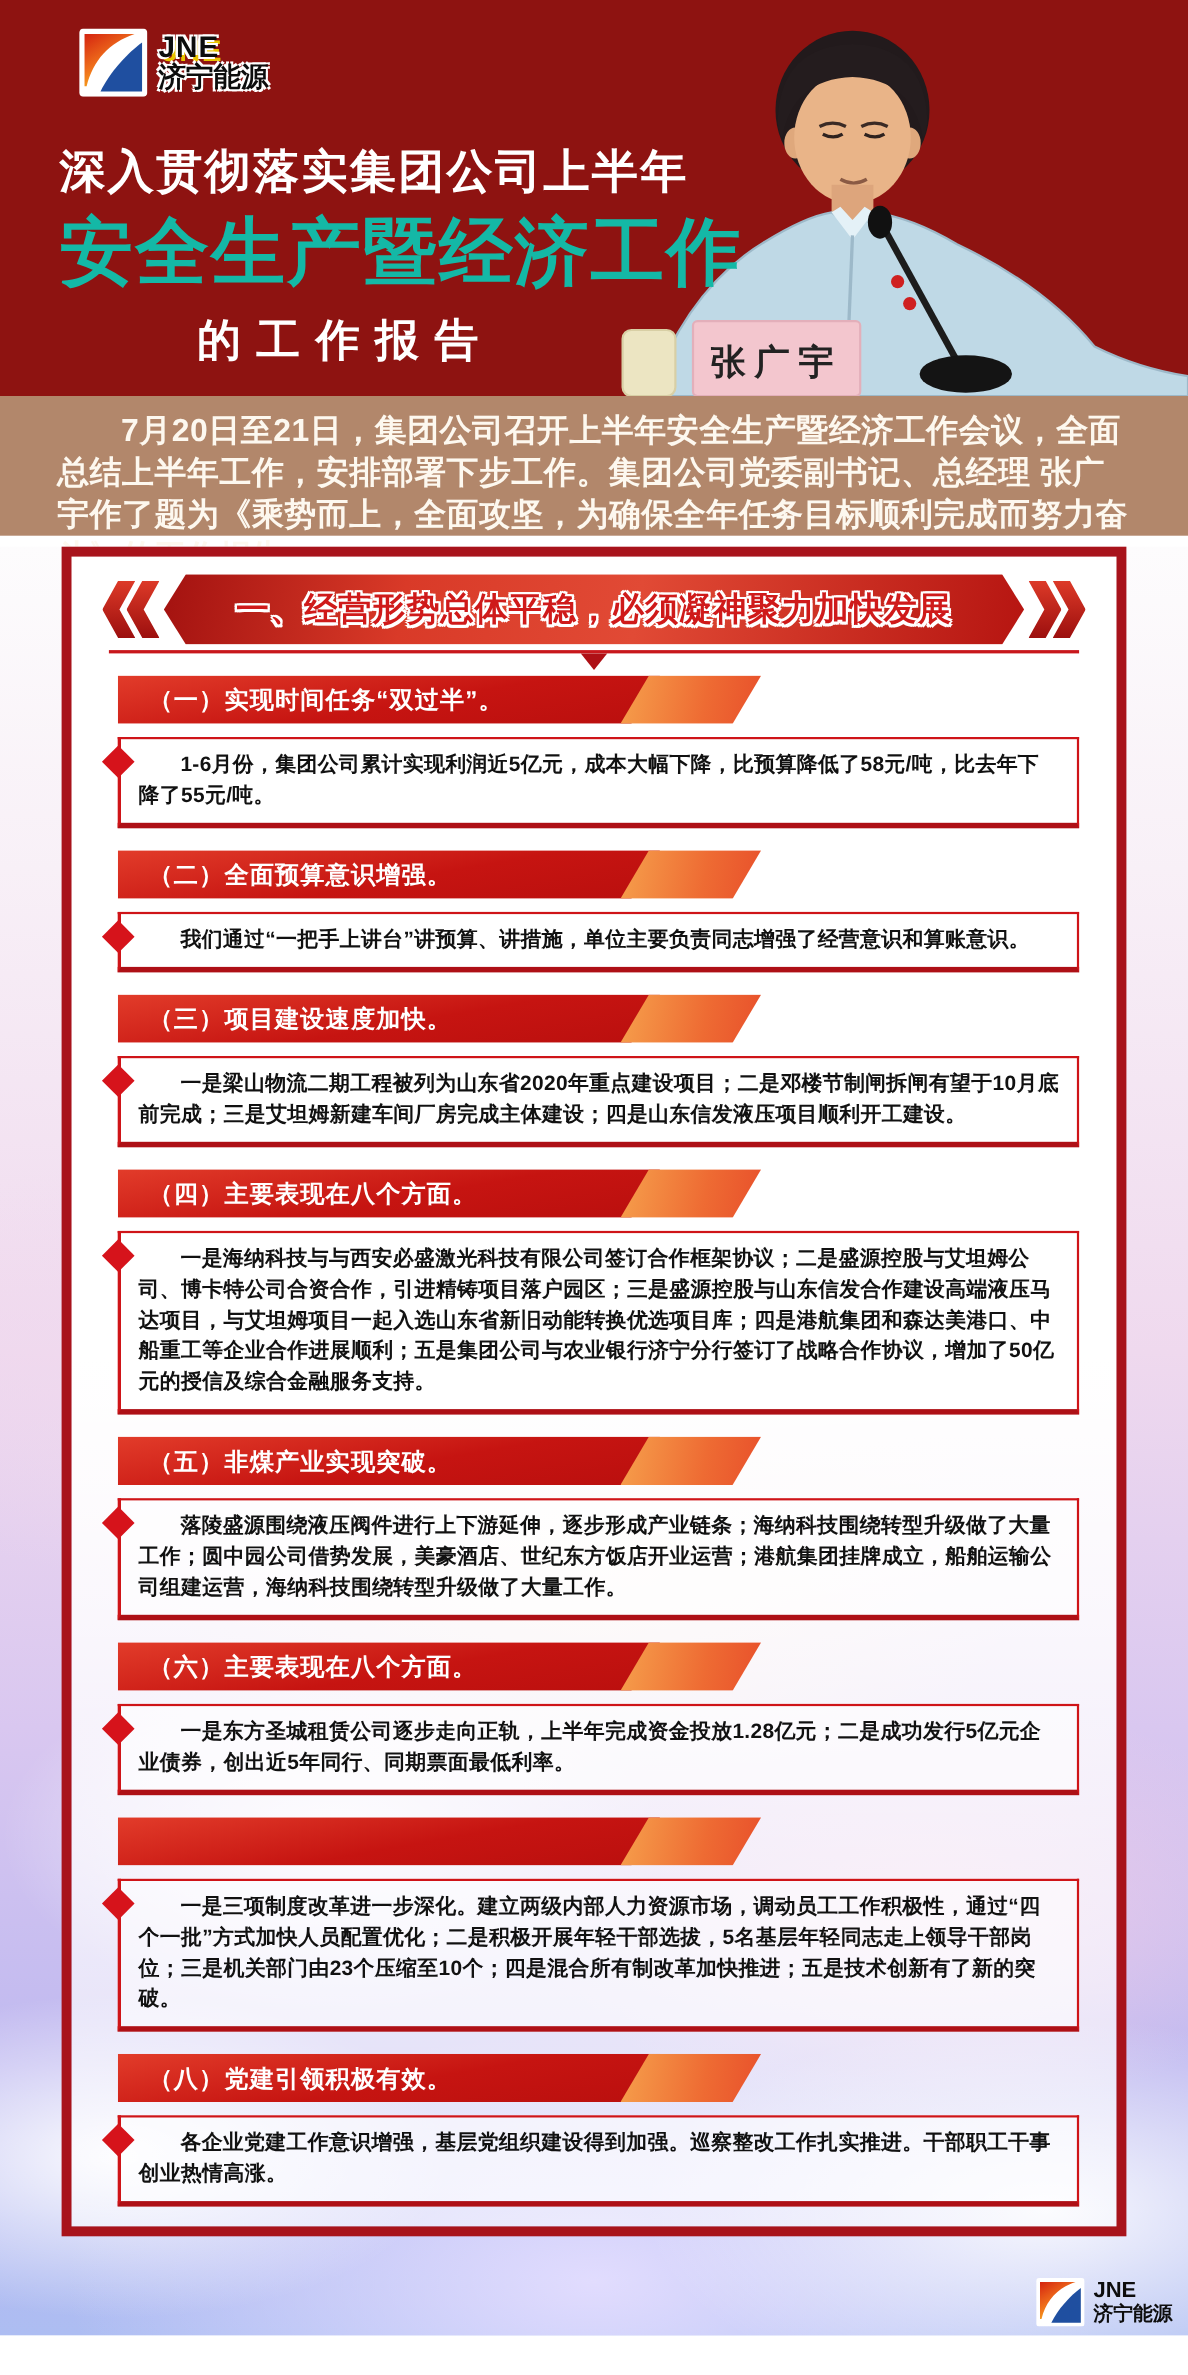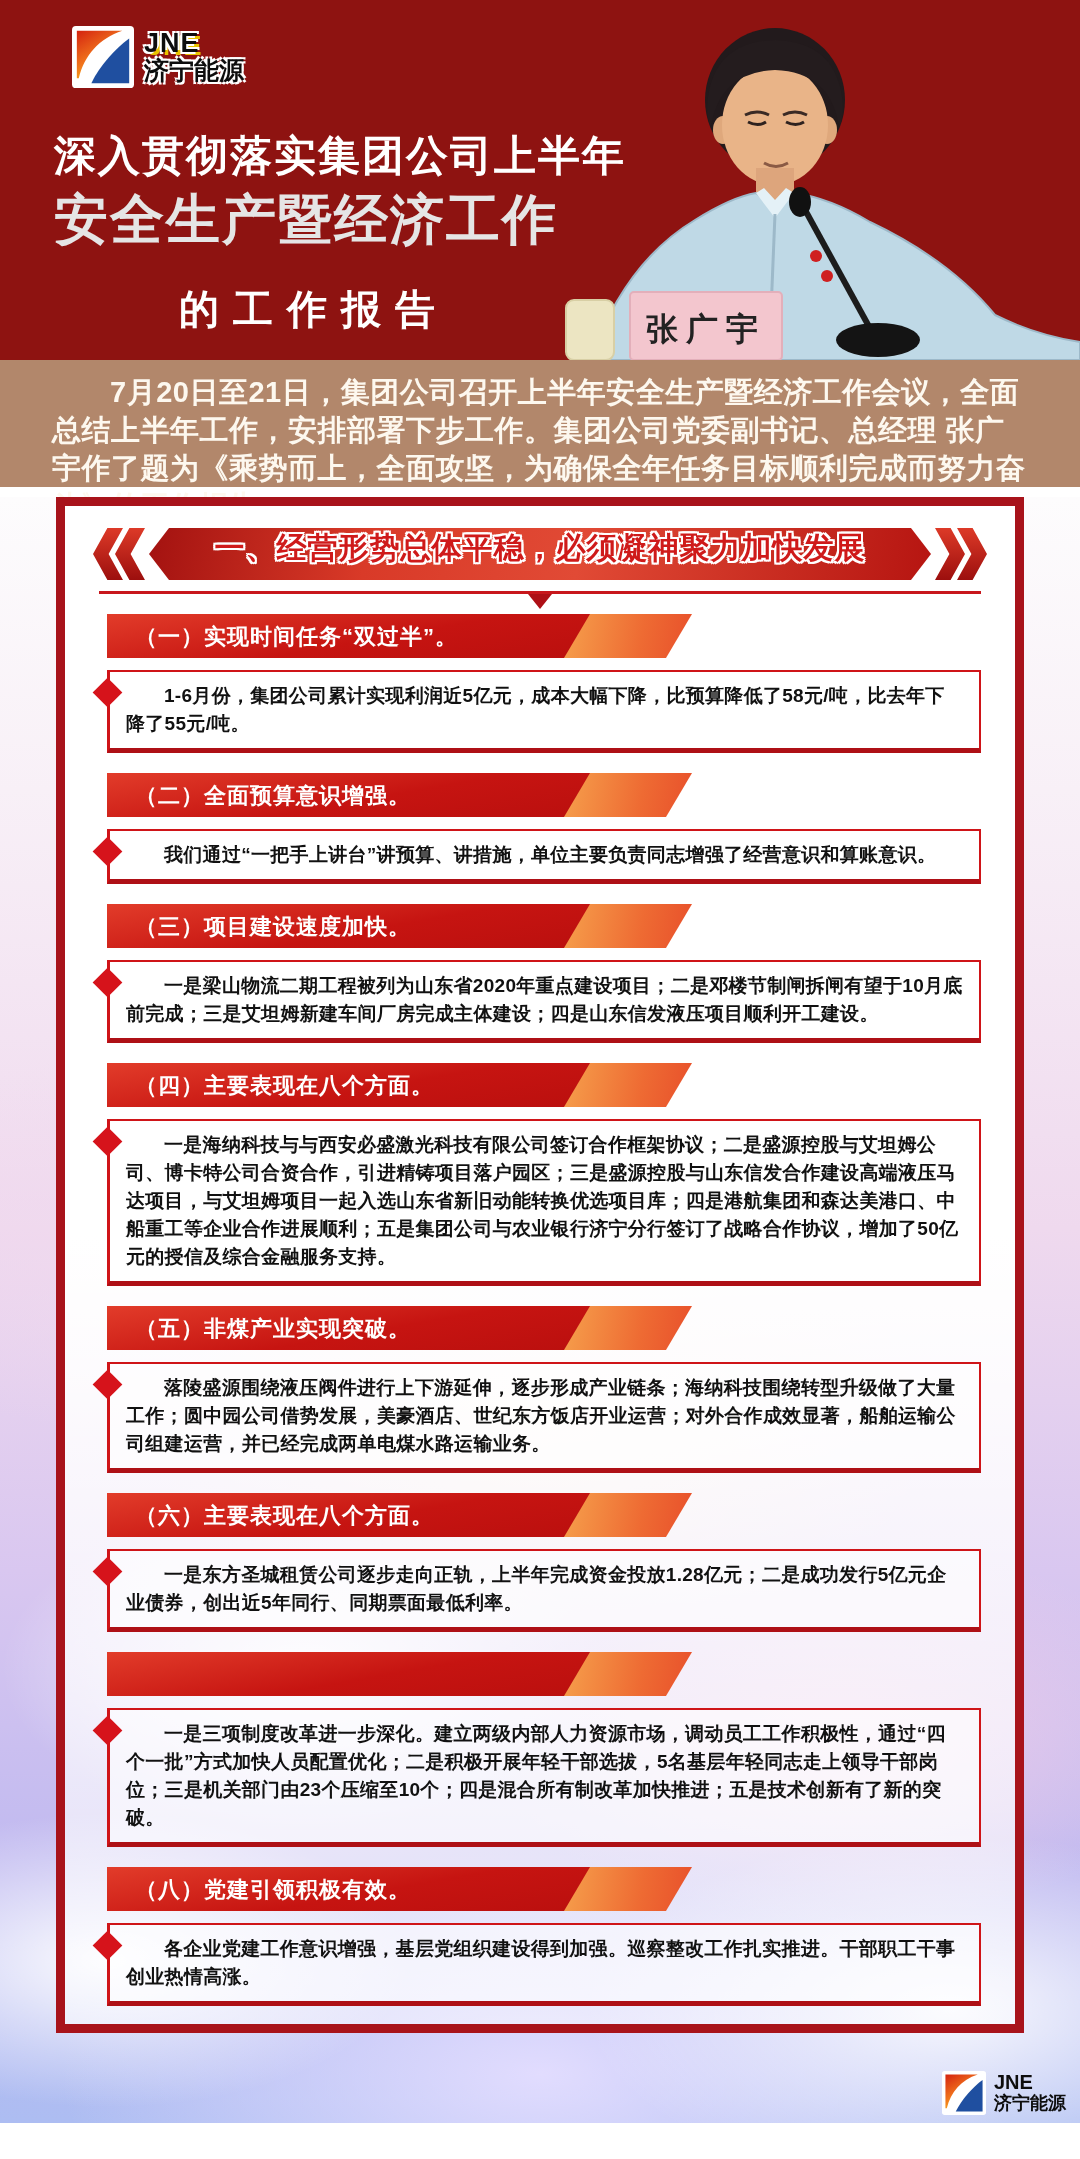--- a/index.html
+++ b/index.html
@@ -22,21 +22,21 @@
   .logo-texts { display: flex; flex-direction: column; justify-content: center; }
   .logo-jne {
     font-size: 27px; font-weight: 900; color: #0d0d0d; line-height: 1.05; letter-spacing: 1px;
     text-shadow: -2px -2px 0 #fff, 2px -2px 0 #fff, -2px 2px 0 #fff, 3px 3px 0 #e8c400;
   }
   .logo-name {
     font-size: 25px; font-weight: 900; color: #0d0d0d; line-height: 1.1;
     text-shadow: -2px -2px 0 #fff, 2px -2px 0 #fff, -2px 2px 0 #fff, 2px 2px 0 #fff;
   }
   .title1 { position: absolute; left: 54px; top: 128px; font-size: 42px; font-weight: 700; color: #fff; letter-spacing: 2px; z-index: 2; }
-  .title2 { position: absolute; left: 54px; top: 184px; font-size: 54px; font-weight: 900; color: #e5e5e5; letter-spacing: 2px; z-index: 2; }
+  .title2 { position: absolute; left: 54px; top: 184px; font-size: 67px; font-weight: 900; color: #14b8a6; letter-spacing: 2px; z-index: 2; }
   .title3 { position: absolute; left: 54px; top: 282px; width: 520px; text-align: center; font-size: 40px; font-weight: 700; color: #fff; letter-spacing: 14px; z-index: 2; }
   .speaker { position: absolute; right: 0; top: 0; width: 600px; height: 360px; z-index: 1; }
   
   .intro {
     height: 127px;
     background: #b2876b;
     padding: 13px 52px 0 52px;
   }
   .intro p {
     color: #fdf8ef;
@@ -71,22 +71,22 @@
   
   .banner { display: flex; align-items: center; justify-content: center; margin: 0 4px 10px 4px; height: 52px; }
   .chev {
     width: 30px; height: 52px; flex: 0 0 auto;
     background: linear-gradient(180deg, #dd3a28, #9c0f0e);
     clip-path: polygon(48% 0, 100% 0, 52% 50%, 100% 100%, 48% 100%, 0 50%);
   }
   .chev + .chev { margin-left: -8px; }
   .chev-r { transform: scaleX(-1); }
   .banner-body {
-    flex: 1 1 auto; height: 52px; margin: 12px 4px;
-    display: flex; align-items: flex-start; justify-content: center;
+    flex: 1 1 auto; height: 64px; margin: 12px 4px;
+    display: flex; align-items: center; justify-content: center;
     background: linear-gradient(100deg, #a31210 0%, #d93a28 28%, #e14a35 55%, #b61511 100%);
     clip-path: polygon(20px 0, calc(100% - 20px) 0, 100% 50%, calc(100% - 20px) 100%, 20px 100%, 0 50%);
   }
   .banner-text {
     font-size: 30px; font-weight: 900; letter-spacing: 1px; color: #cf1a1a;
     text-shadow: -2px -2px 0 #fff, 2px -2px 0 #fff, -2px 2px 0 #fff, 2px 2px 0 #fff, 0 -2px 0 #fff, 0 2px 0 #fff, -2px 0 0 #fff, 2px 0 0 #fff;
   }
   .subtitle { text-align: center; font-size: 23px; font-weight: 700; color: #1c1c1c; letter-spacing: 0.5px; }
   .divider { position: relative; height: 3px; background: #c8171c; margin: 11px 10px 6px 10px; }
   .divider::after {
@@ -257,21 +257,21 @@
   </section>
 
   <section class="item">
     <div class="item-label">
       <span class="label-red"></span>
       <span class="label-tail"></span>
       <span class="item-label-text">（五）非煤产业实现突破。</span>
     </div>
     <div class="item-box">
       <span class="diamond"></span>
-      <p class="item-body">落陵盛源围绕液压阀件进行上下游延伸，逐步形成产业链条；海纳科技围绕转型升级做了大量工作；圆中园公司借势发展，美豪酒店、世纪东方饭店开业运营；对外合作成效显著，船舶运输公司组建运营，并已经完成两单电煤水路运输业务。</p>
+      <p class="item-body">落陵盛源围绕液压阀件进行上下游延伸，逐步形成产业链条；海纳科技围绕转型升级做了大量工作；圆中园公司借势发展，美豪酒店、世纪东方饭店开业运营；港航集团挂牌成立，船舶运输公司组建运营，海纳科技围绕转型升级做了大量工作。</p>
     </div>
   </section>
 
   <section class="item">
     <div class="item-label">
       <span class="label-red"></span>
       <span class="label-tail"></span>
       <span class="item-label-text">（六）主要表现在八个方面。</span>
     </div>
     <div class="item-box">

